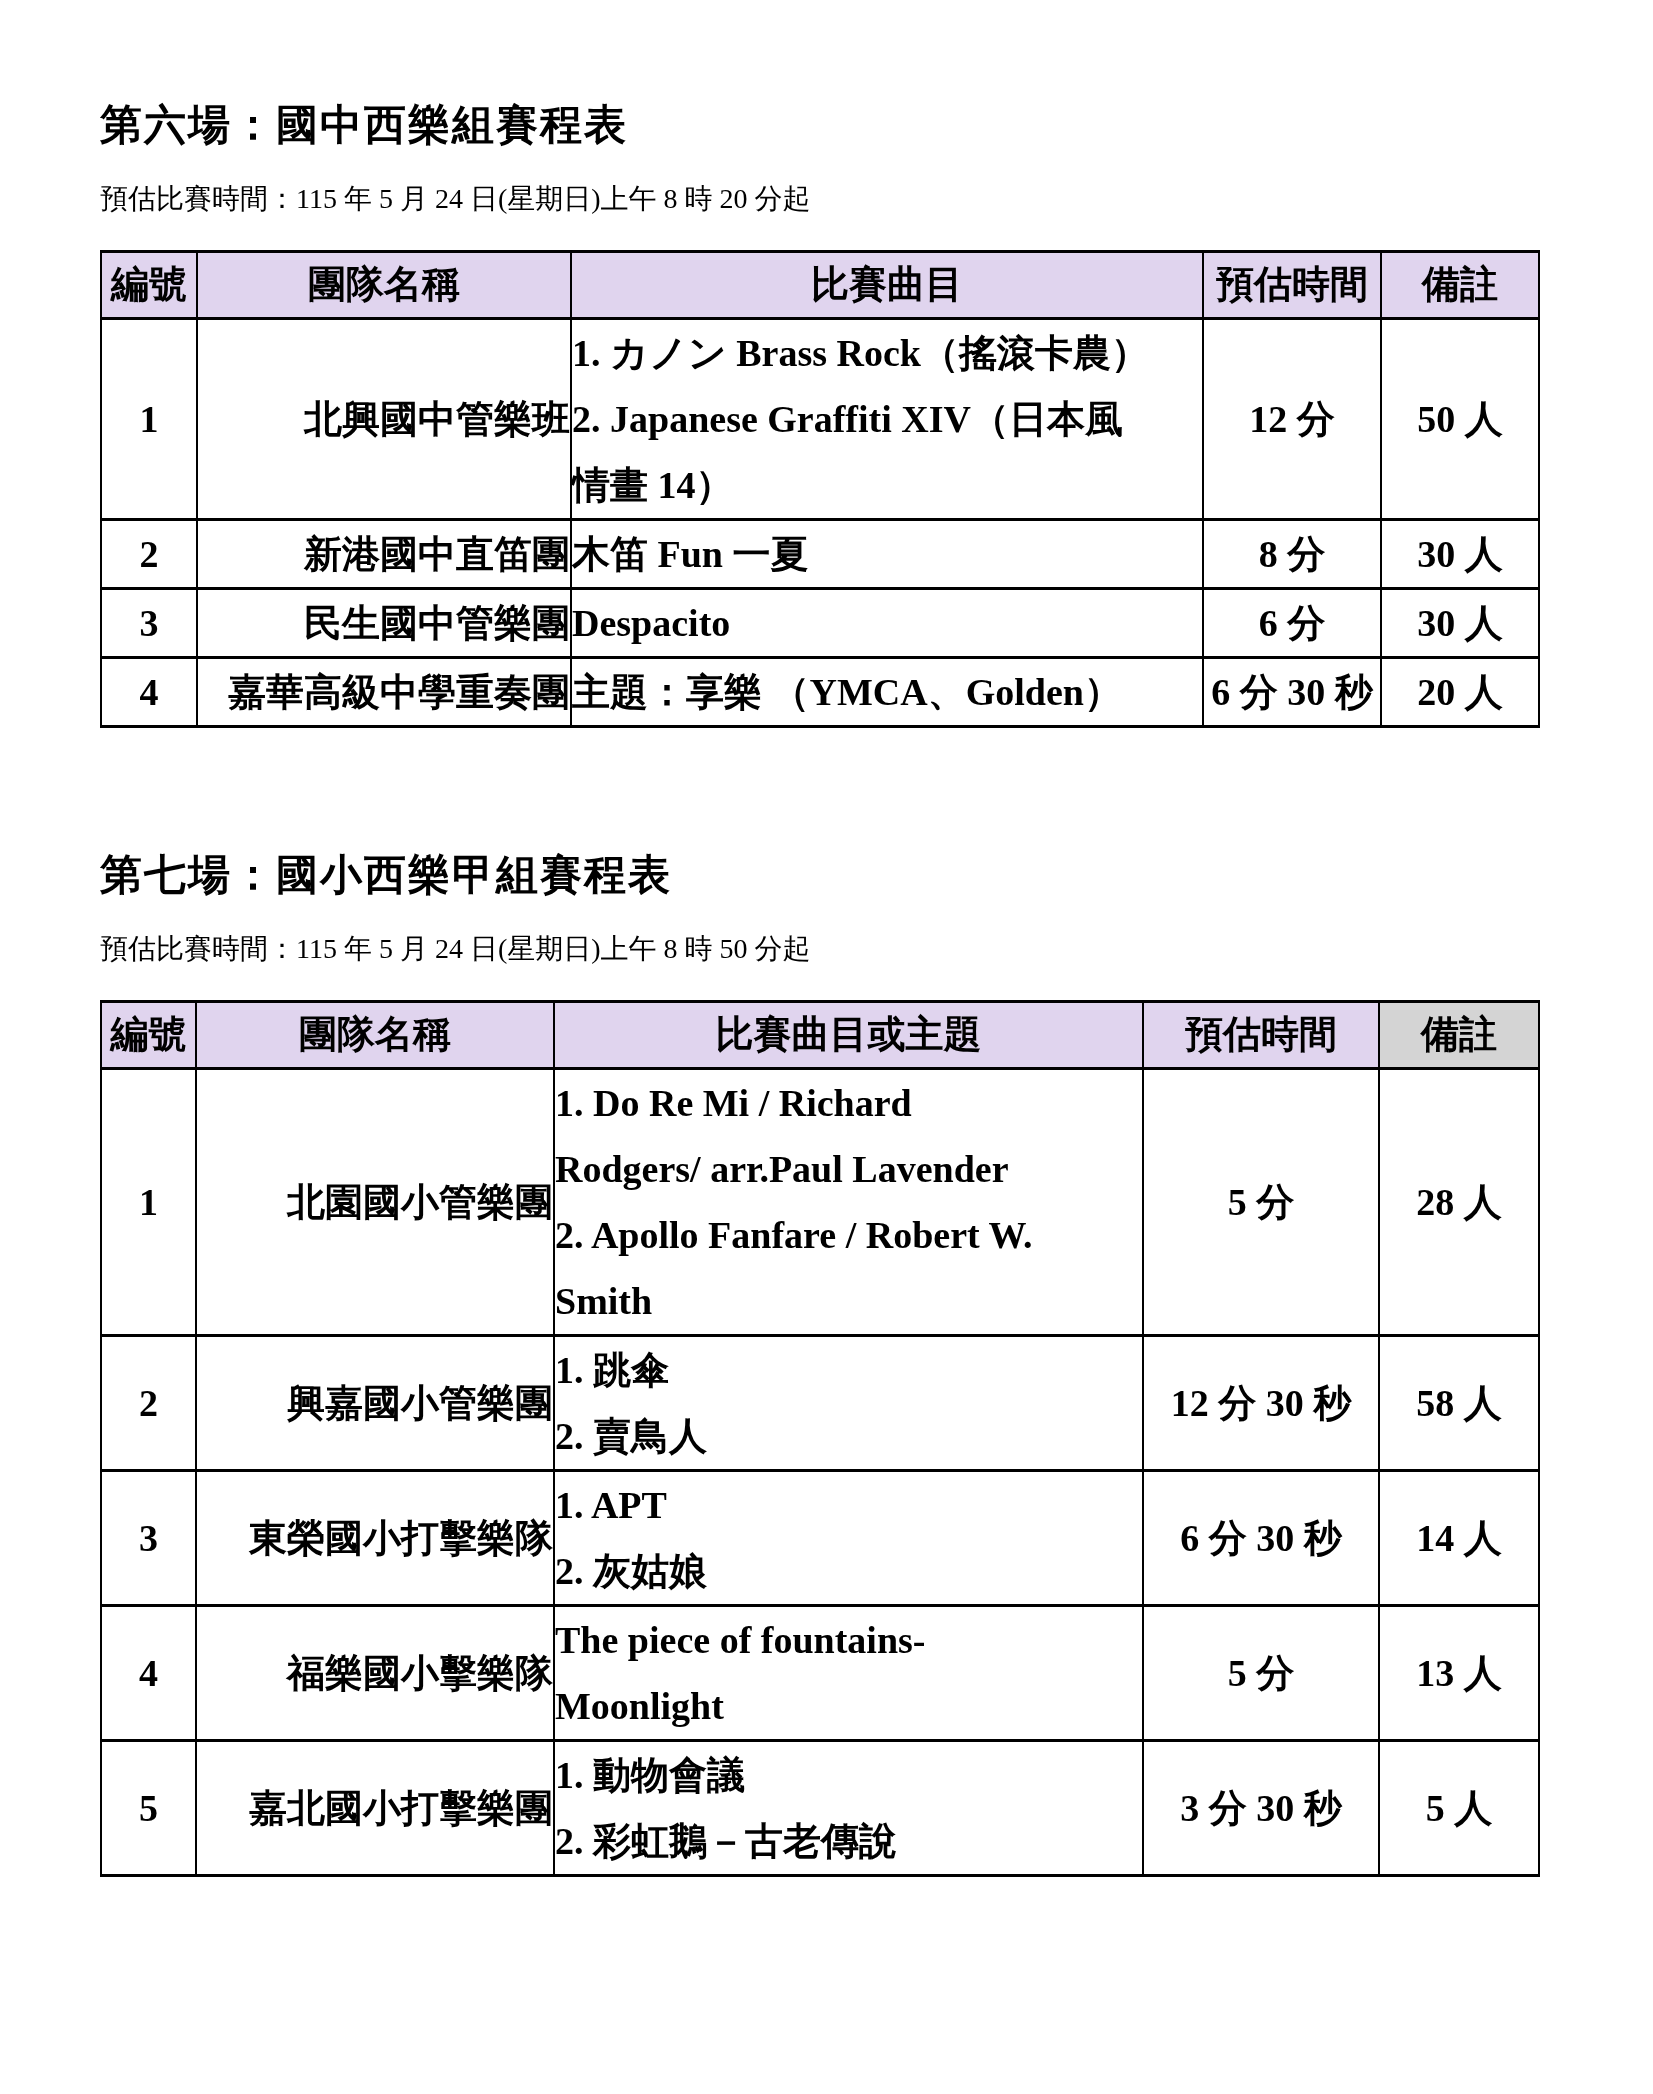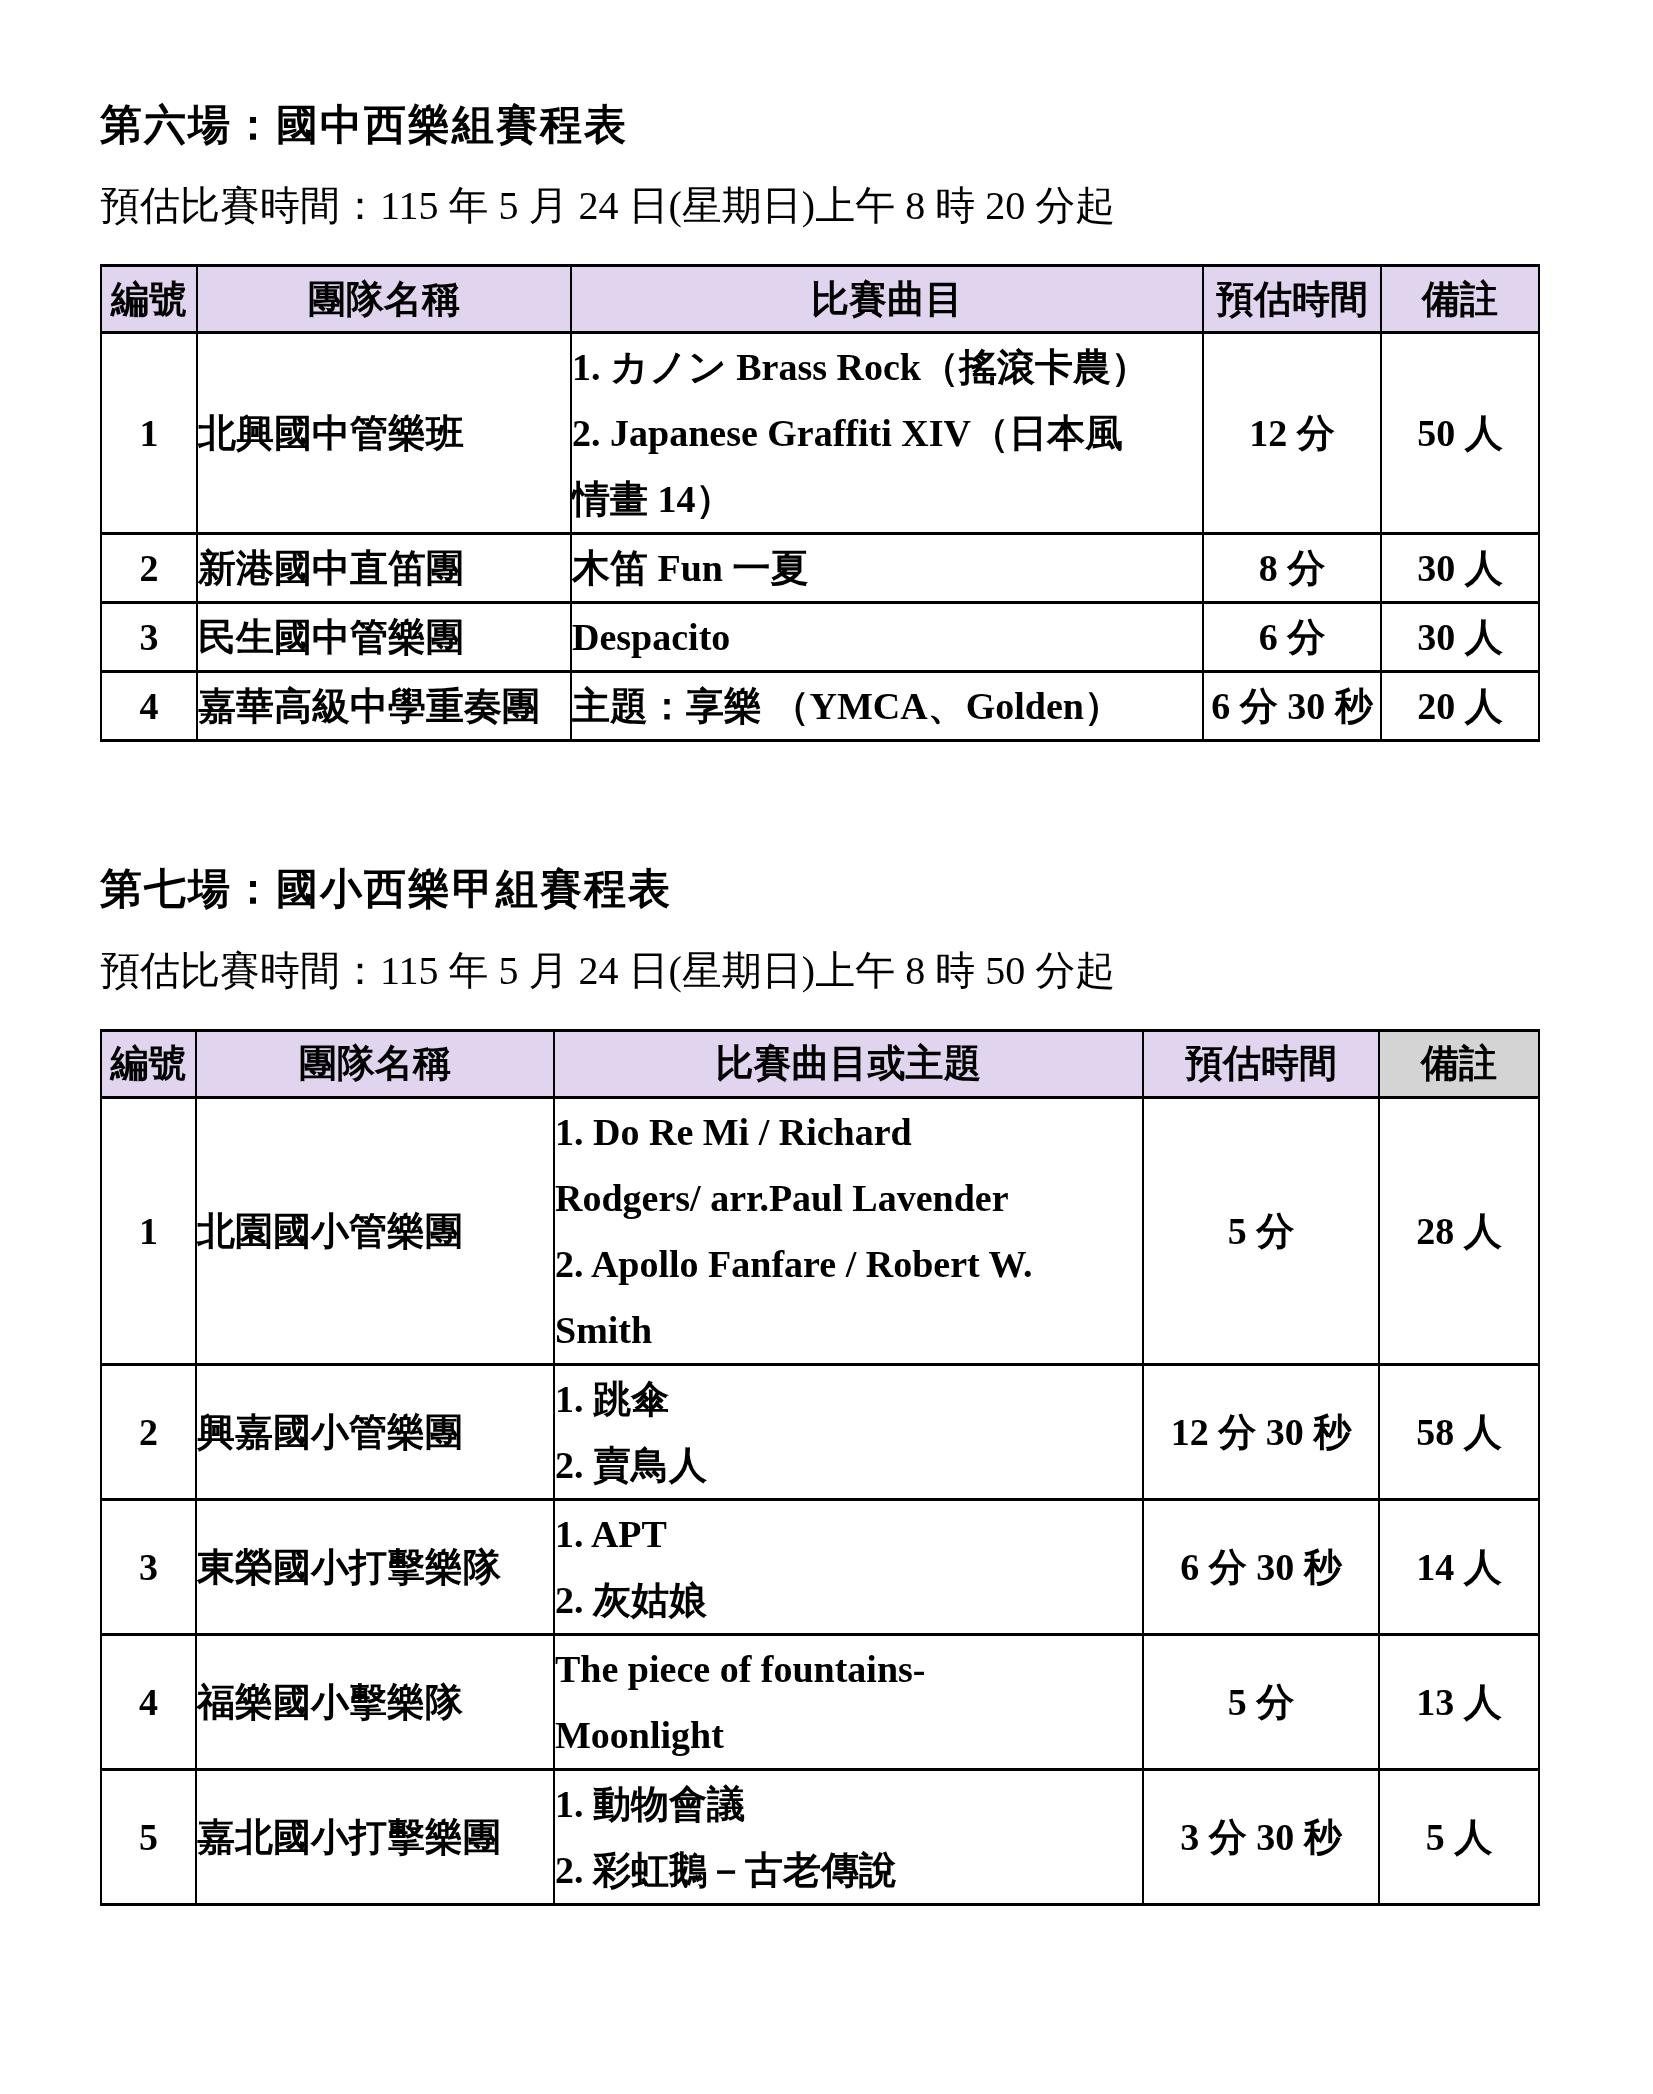--- a/index.html
+++ b/index.html
@@ -23,21 +23,21 @@
     border-radius: 25px;
   }
   .section-title {
     font-size: 42px;
     font-weight: 700;
     letter-spacing: 2px;
     margin: 0 0 32px 0;
     line-height: 1.2;
   }
   .section-subtitle {
-    font-size: 40px;
+    font-size: 28px;
     font-weight: 400;
     margin: 0 0 34px 0;
     line-height: 1.2;
   }
   .section + .section {
     margin-top: 122px;
   }
   table.schedule {
     border-collapse: collapse;
     table-layout: fixed;
@@ -63,21 +63,21 @@
     text-align: center;
   }
   table.schedule th.gray {
     background: #d4d4d4;
   }
   td.cell-no, td.cell-time, td.cell-note {
     text-align: center;
     line-height: 66px;
   }
   td.cell-team {
-    text-align: left;
+    text-align: right;
     padding-left: 8px;
     line-height: 66px;
   }
   td.cell-songs {
     text-align: left;
     padding-left: 6px;
     line-height: 66px;
     white-space: pre;
   }
   

